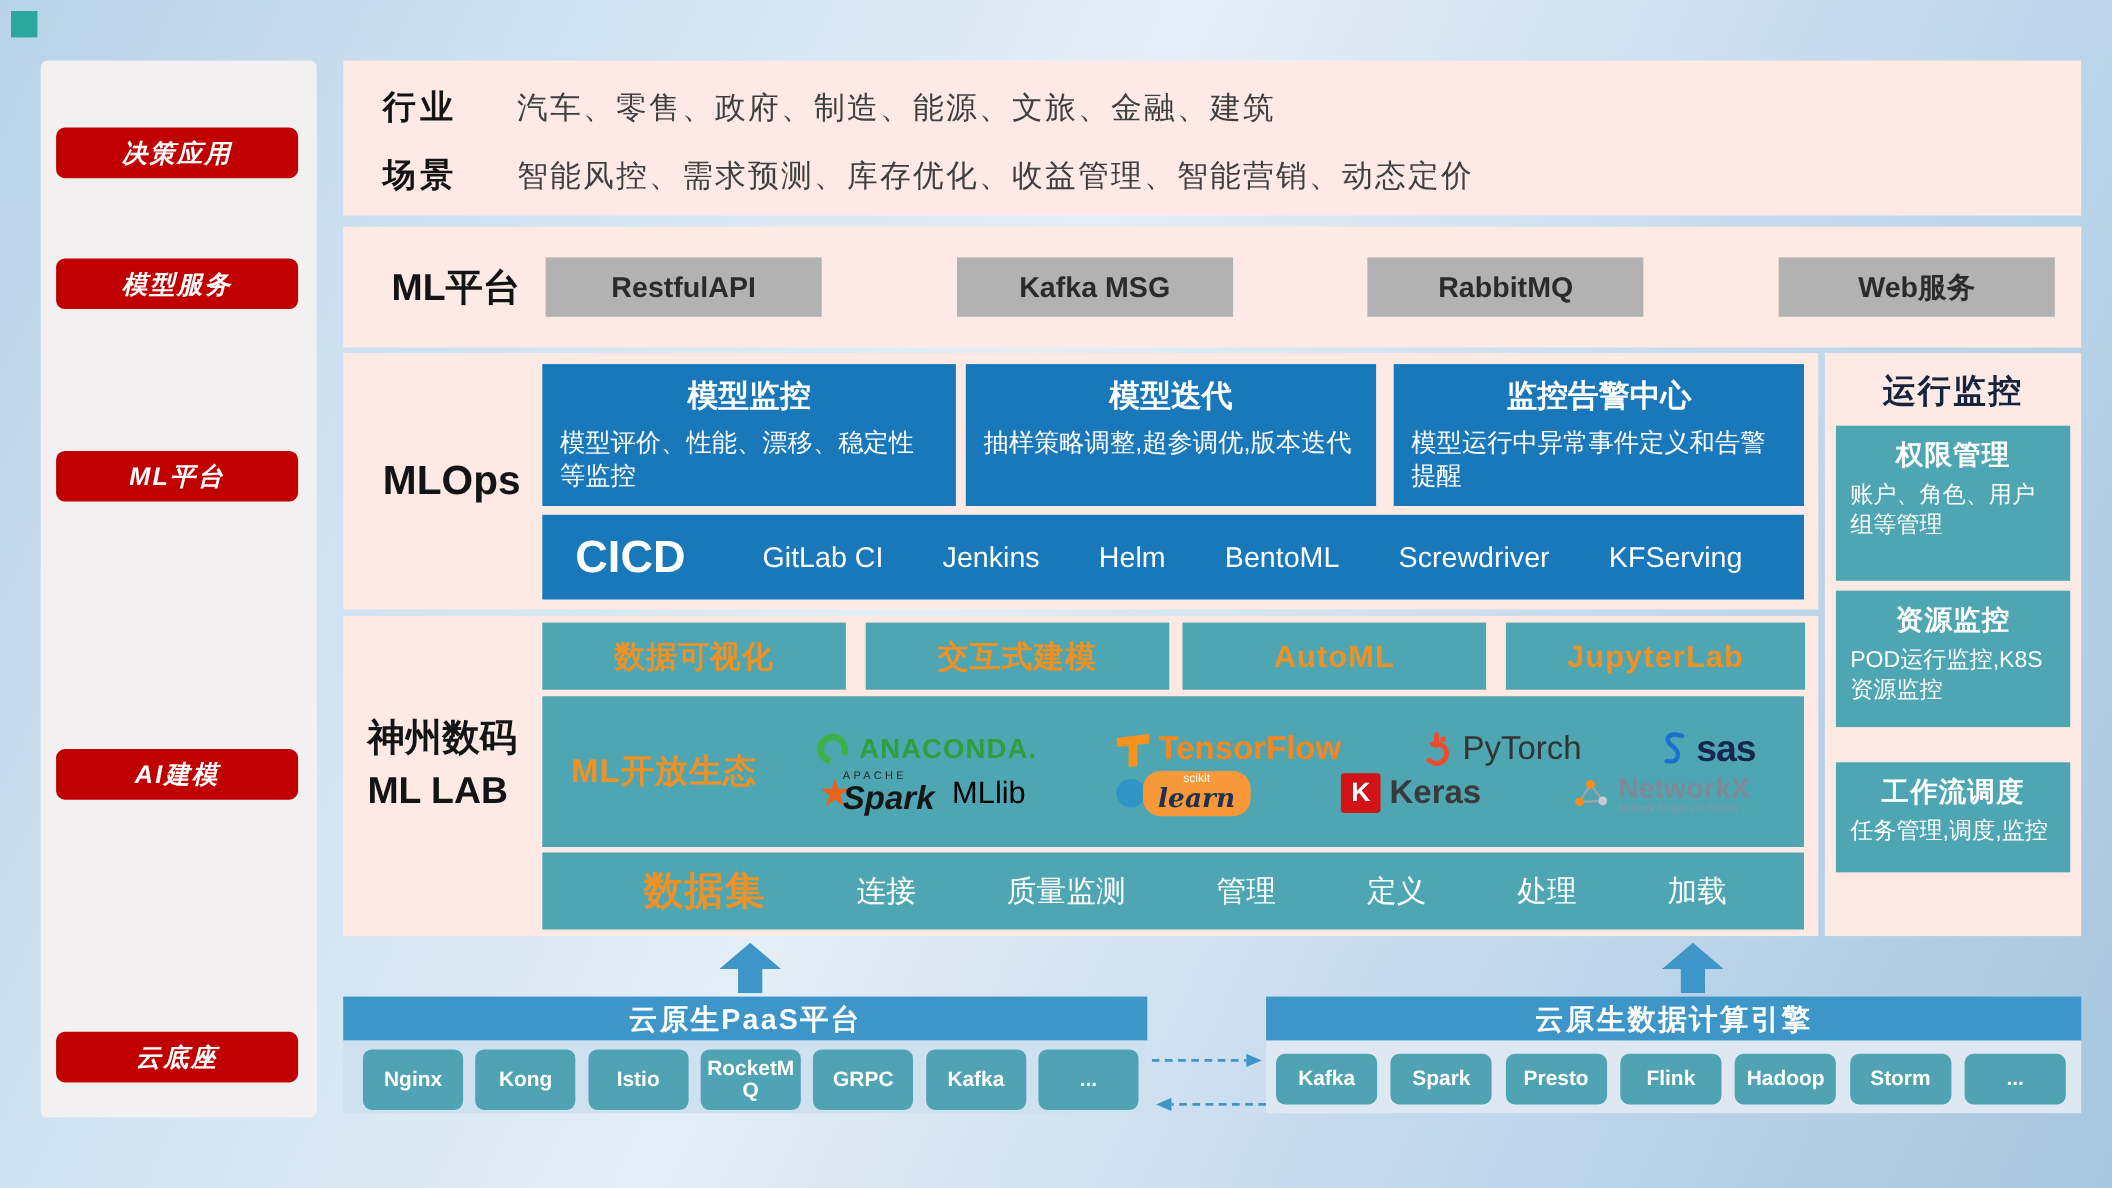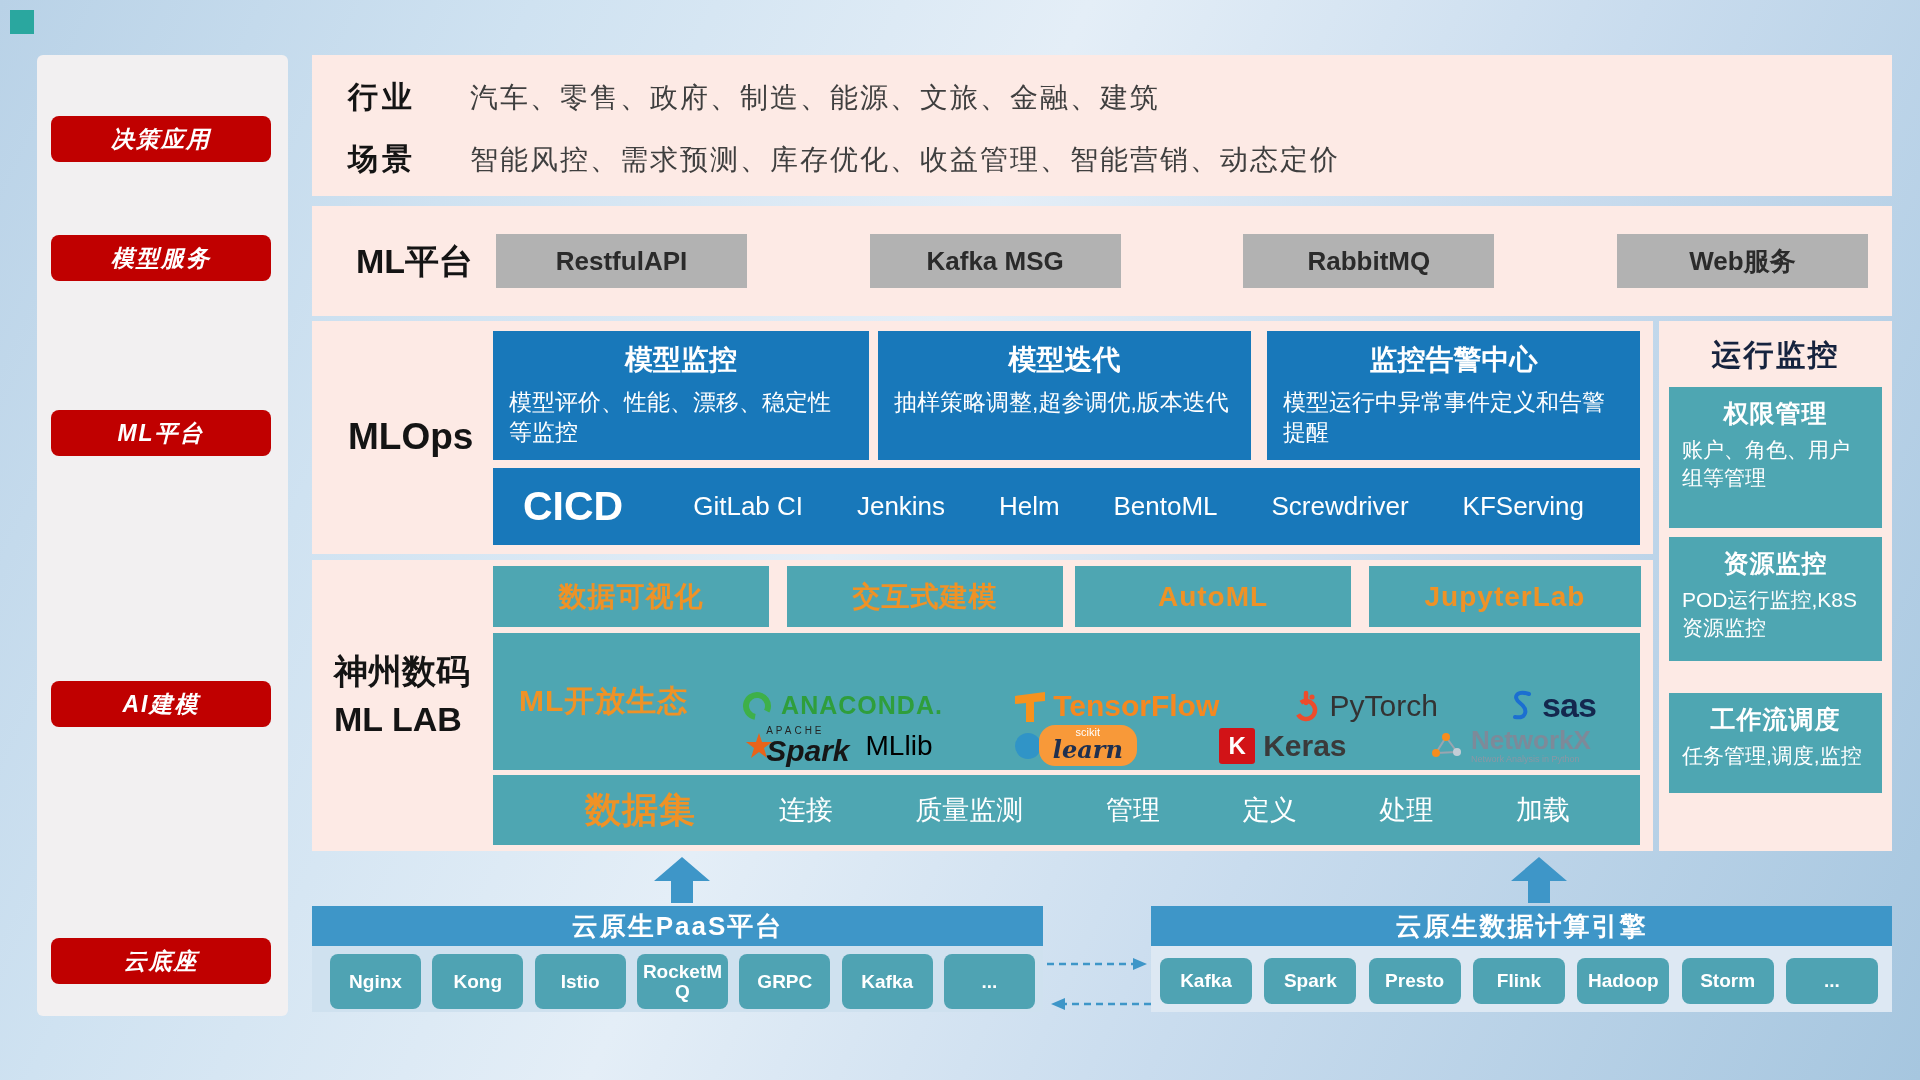--- a/index.html
+++ b/index.html
@@ -60,21 +60,21 @@
     color:#ef9226; font-size:28px; font-weight:bold; letter-spacing:1px;
   }
 
   .eco-box { color:#fff; }
   .eco-label {
     position:absolute; left:26px; top:0; bottom:0; display:flex; align-items:center;
     color:#ef9226; font-size:30px; font-weight:bold; letter-spacing:1px;
   }
   .eco-logos {
     position:absolute; left:212px; right:8px; top:4px; bottom:4px;
-    display:flex; flex-direction:column; justify-content:flex-end;
+    display:flex; flex-direction:column; justify-content:center;
   }
   .eco-row { display:flex; justify-content:space-around; align-items:center; }
   .logo { display:flex; align-items:center; gap:8px; }
 
   .lg-anaconda { color:#2f9e3c; font-size:25px; font-weight:bold; letter-spacing:1px; }
   .lg-tf       { color:#f6881f; font-size:30px; font-weight:bold; }
   .lg-pytorch  { color:#333;    font-size:30px; font-weight:500; }
   .lg-sas      { color:#14274e; font-size:34px; font-weight:bold; letter-spacing:-1px; }
   .spark-stack { display:flex; flex-direction:column; align-items:flex-start; line-height:1; margin-left:-14px; }
   .spark-top   { font-size:10px; color:#242424; letter-spacing:3px; }

